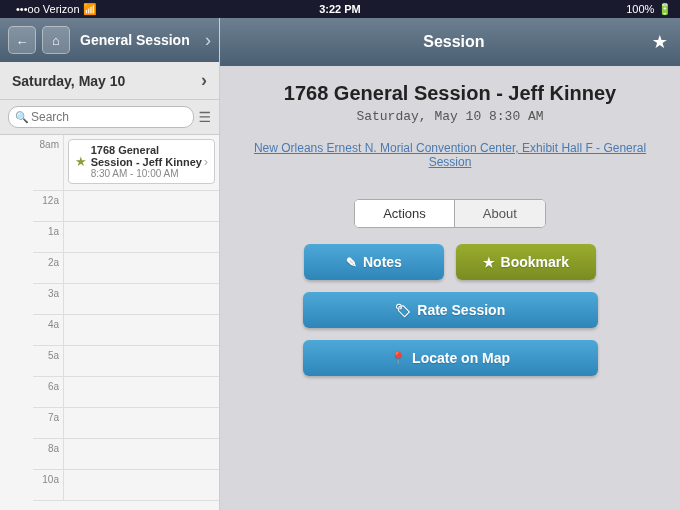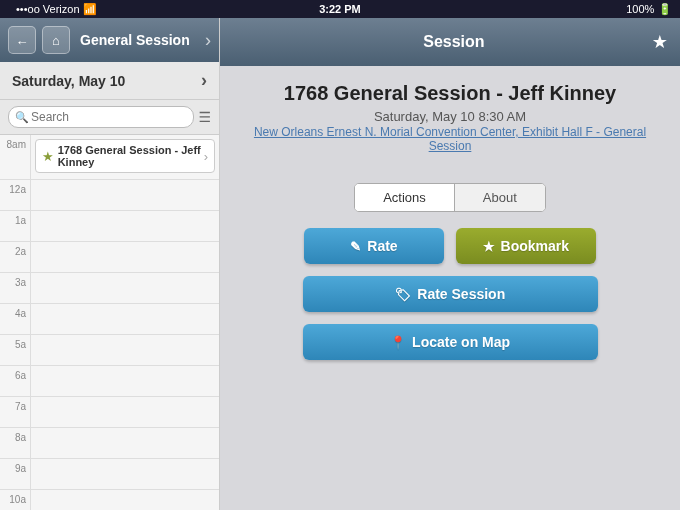--- a/index.html
+++ b/index.html
@@ -140,20 +140,21 @@
       font-size: 14px;
       cursor: pointer;
     }
 
     
     .schedule-area {
       flex: 1;
       overflow-y: auto;
       position: relative;
       background: #f5f5f5;
+      padding-left: 33px;
     }
 
     .time-row {
       display: flex;
       align-items: flex-start;
       border-bottom: 1px solid #ddd;
       min-height: 30px;
     }
 
     .time-label {
@@ -234,21 +235,22 @@
     .session-main-title {
       font-size: 20px;
       font-weight: 700;
       color: #222;
       margin-bottom: 4px;
     }
 
     .session-date {
       font-size: 13px;
       color: #555;
-      margin-bottom: 1px;
+      margin-bottom: 17px;
+      font-family: Liberation Mono, monospace;
     }
 
     .session-location {
       font-size: 12px;
       color: #4a7ab0;
       text-decoration: underline;
       cursor: pointer;
     }
 
     
@@ -381,20 +383,21 @@
 
     <div class="schedule-area">
 
       <div class="time-row">
         <div class="time-label">8am</div>
         <div class="time-content">
           <div class="session-item">
             <span class="session-star">★</span>
             <div class="session-info">
               <div class="session-title">1768 General Session - Jeff Kinney</div>
+              <div class="session-time">8:30 AM - 10:00 AM</div>
             </div>
             <span class="session-chevron">›</span>
           </div>
         </div>
       </div>
 
       <div class="time-row">
         <div class="time-label">12a</div>
         <div class="time-content"></div>
       </div>
@@ -424,24 +427,20 @@
       </div>
       <div class="time-row">
         <div class="time-label">7a</div>
         <div class="time-content"></div>
       </div>
       <div class="time-row">
         <div class="time-label">8a</div>
         <div class="time-content"></div>
       </div>
       <div class="time-row">
-        <div class="time-label">9a</div>
-        <div class="time-content"></div>
-      </div>
-      <div class="time-row">
         <div class="time-label">10a</div>
         <div class="time-content"></div>
       </div>
 
     </div>
   </div>
 
   <div class="right-panel">
 
     <div class="nav-bar-right">
@@ -460,21 +459,21 @@
       <div class="tab-bar">
         <div class="tab active">Actions</div>
         <div class="tab">About</div>
       </div>
     </div>
 
     <div class="actions-area">
       <div class="action-row">
         <button class="btn btn-notes">
           <span class="btn-icon">✎</span>
-          <span>Rate</span>
+          <span>Notes</span>
         </button>
         <button class="btn btn-bookmark">
           <span class="btn-icon">★</span>
           <span>Bookmark</span>
         </button>
       </div>
       <div class="action-row">
         <button class="btn btn-rate">
           <span class="btn-icon">🏷</span>
           <span>Rate Session</span>

